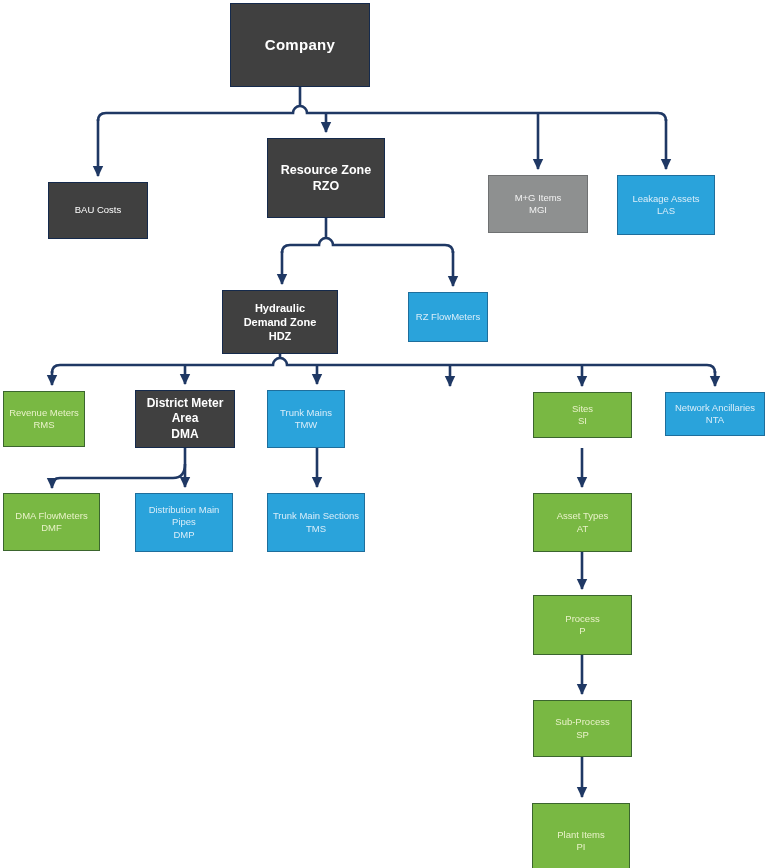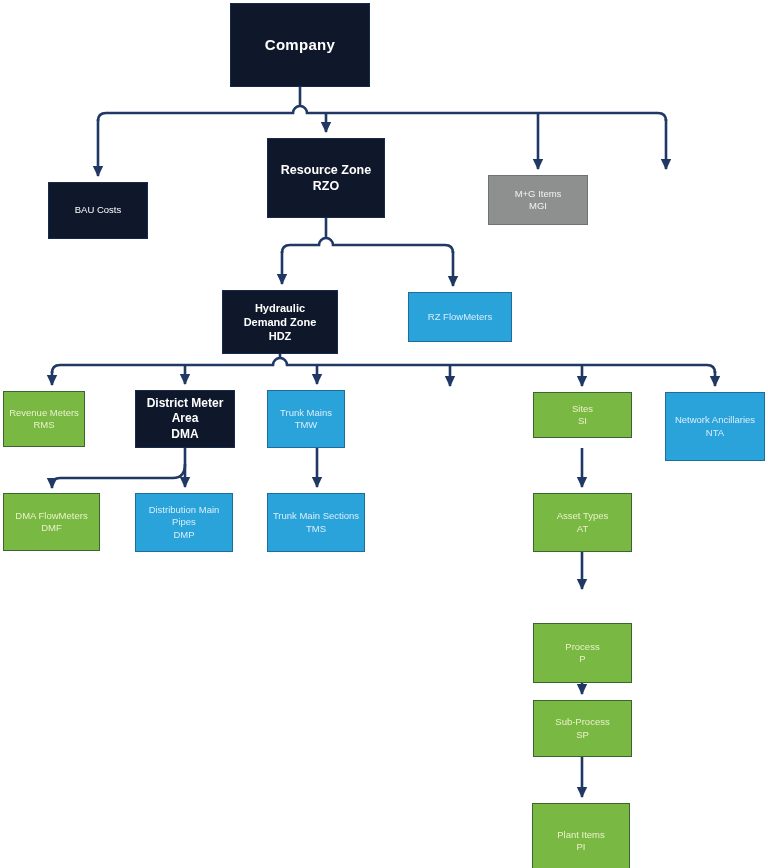--- a/index.html
+++ b/index.html
@@ -8,21 +8,21 @@
     font-family:"Liberation Sans", sans-serif;overflow:hidden;
   }
   #canvas{position:absolute;left:0;top:0;width:768px;height:868px;}
   svg.connectors{position:absolute;left:0;top:0;pointer-events:none;}
   .node{
     position:absolute;display:flex;flex-direction:column;align-items:center;
     justify-content:center;text-align:center;box-sizing:border-box;
     line-height:1.3;padding:2px;
   }
   .node span{display:block;}
-  .navy{background:#0f172a;color:#FFFFFF;border:1px solid #152A4C;}
+  .navy{background:#404040;color:#FFFFFF;border:1px solid #152A4C;}
   .blue{background:#2AA3DB;color:#D9EDF9;border:1px solid #1E6E9C;}
   .green{background:#79B843;color:#E9F2C9;border:1px solid #3B652E;}
   .gray{background:#8E9090;color:#F2F2F2;border:1px solid #6F7172;}
   .fs-title{font-size:15px;font-weight:bold;letter-spacing:0.3px;}
   .fs-big{font-size:12.5px;font-weight:bold;}
   .fs-mid{font-size:11px;font-weight:bold;}
   .fs-smb{font-size:12px;font-weight:bold;}
   .fs-sm{font-size:9.5px;font-weight:normal;}
 </style>
 </head>
@@ -76,33 +76,37 @@
 
   <div class="node navy" style="left:48px;top:182px;width:100px;height:57px;">
     <span class="fs-sm">BAU Costs</span>
   </div>
 
   <div class="node navy" style="left:267px;top:138px;width:118px;height:80px;">
     <span class="fs-big">Resource Zone</span>
     <span class="fs-big">RZO</span>
   </div>
 
-  <div class="node gray" style="left:488px;top:175px;width:100px;height:50px;">
+  <div class="node gray" style="left:488px;top:175px;width:100px;height:58px;">
     <span class="fs-sm">M+G Items</span>
     <span class="fs-sm">MGI</span>
   </div>
 
+  <div class="node blue" style="left:617px;top:175px;width:98px;height:60px;">
+    <span class="fs-sm">Leakage Assets</span>
+    <span class="fs-sm">LAS</span>
+  </div>
 
   <div class="node navy" style="left:222px;top:290px;width:116px;height:64px;">
     <span class="fs-mid">Hydraulic</span>
     <span class="fs-mid">Demand Zone</span>
     <span class="fs-mid">HDZ</span>
   </div>
 
-  <div class="node blue" style="left:408px;top:292px;width:104px;height:50px;">
+  <div class="node blue" style="left:408px;top:292px;width:80px;height:50px;">
     <span class="fs-sm">RZ FlowMeters</span>
   </div>
 
   <div class="node green" style="left:3px;top:391px;width:82px;height:56px;">
     <span class="fs-sm">Revenue Meters</span>
     <span class="fs-sm">RMS</span>
   </div>
 
   <div class="node navy" style="left:135px;top:390px;width:100px;height:58px;">
     <span class="fs-smb">District Meter Area</span>
@@ -113,21 +117,21 @@
     <span class="fs-sm">Trunk Mains</span>
     <span class="fs-sm">TMW</span>
   </div>
 
 
   <div class="node green" style="left:533px;top:392px;width:99px;height:46px;">
     <span class="fs-sm">Sites</span>
     <span class="fs-sm">SI</span>
   </div>
 
-  <div class="node blue" style="left:665px;top:392px;width:100px;height:69px;">
+  <div class="node blue" style="left:665px;top:392px;width:100px;height:44px;">
     <span class="fs-sm">Network Ancillaries</span>
     <span class="fs-sm">NTA</span>
   </div>
 
   <div class="node green" style="left:3px;top:493px;width:97px;height:58px;">
     <span class="fs-sm">DMA FlowMeters</span>
     <span class="fs-sm">DMF</span>
   </div>
 
   <div class="node blue" style="left:135px;top:493px;width:98px;height:59px;">
@@ -139,21 +143,21 @@
   <div class="node blue" style="left:267px;top:493px;width:98px;height:59px;">
     <span class="fs-sm">Trunk Main Sections</span>
     <span class="fs-sm">TMS</span>
   </div>
 
   <div class="node green" style="left:533px;top:493px;width:99px;height:59px;">
     <span class="fs-sm">Asset Types</span>
     <span class="fs-sm">AT</span>
   </div>
 
-  <div class="node green" style="left:533px;top:595px;width:99px;height:60px;margin-top:28px;">
+  <div class="node green" style="left:533px;top:595px;width:99px;height:60px;">
     <span class="fs-sm">Process</span>
     <span class="fs-sm">P</span>
   </div>
 
   <div class="node green" style="left:533px;top:700px;width:99px;height:57px;">
     <span class="fs-sm">Sub-Process</span>
     <span class="fs-sm">SP</span>
   </div>
 
   <div class="node green" style="left:532px;top:803px;width:98px;height:76px;">

